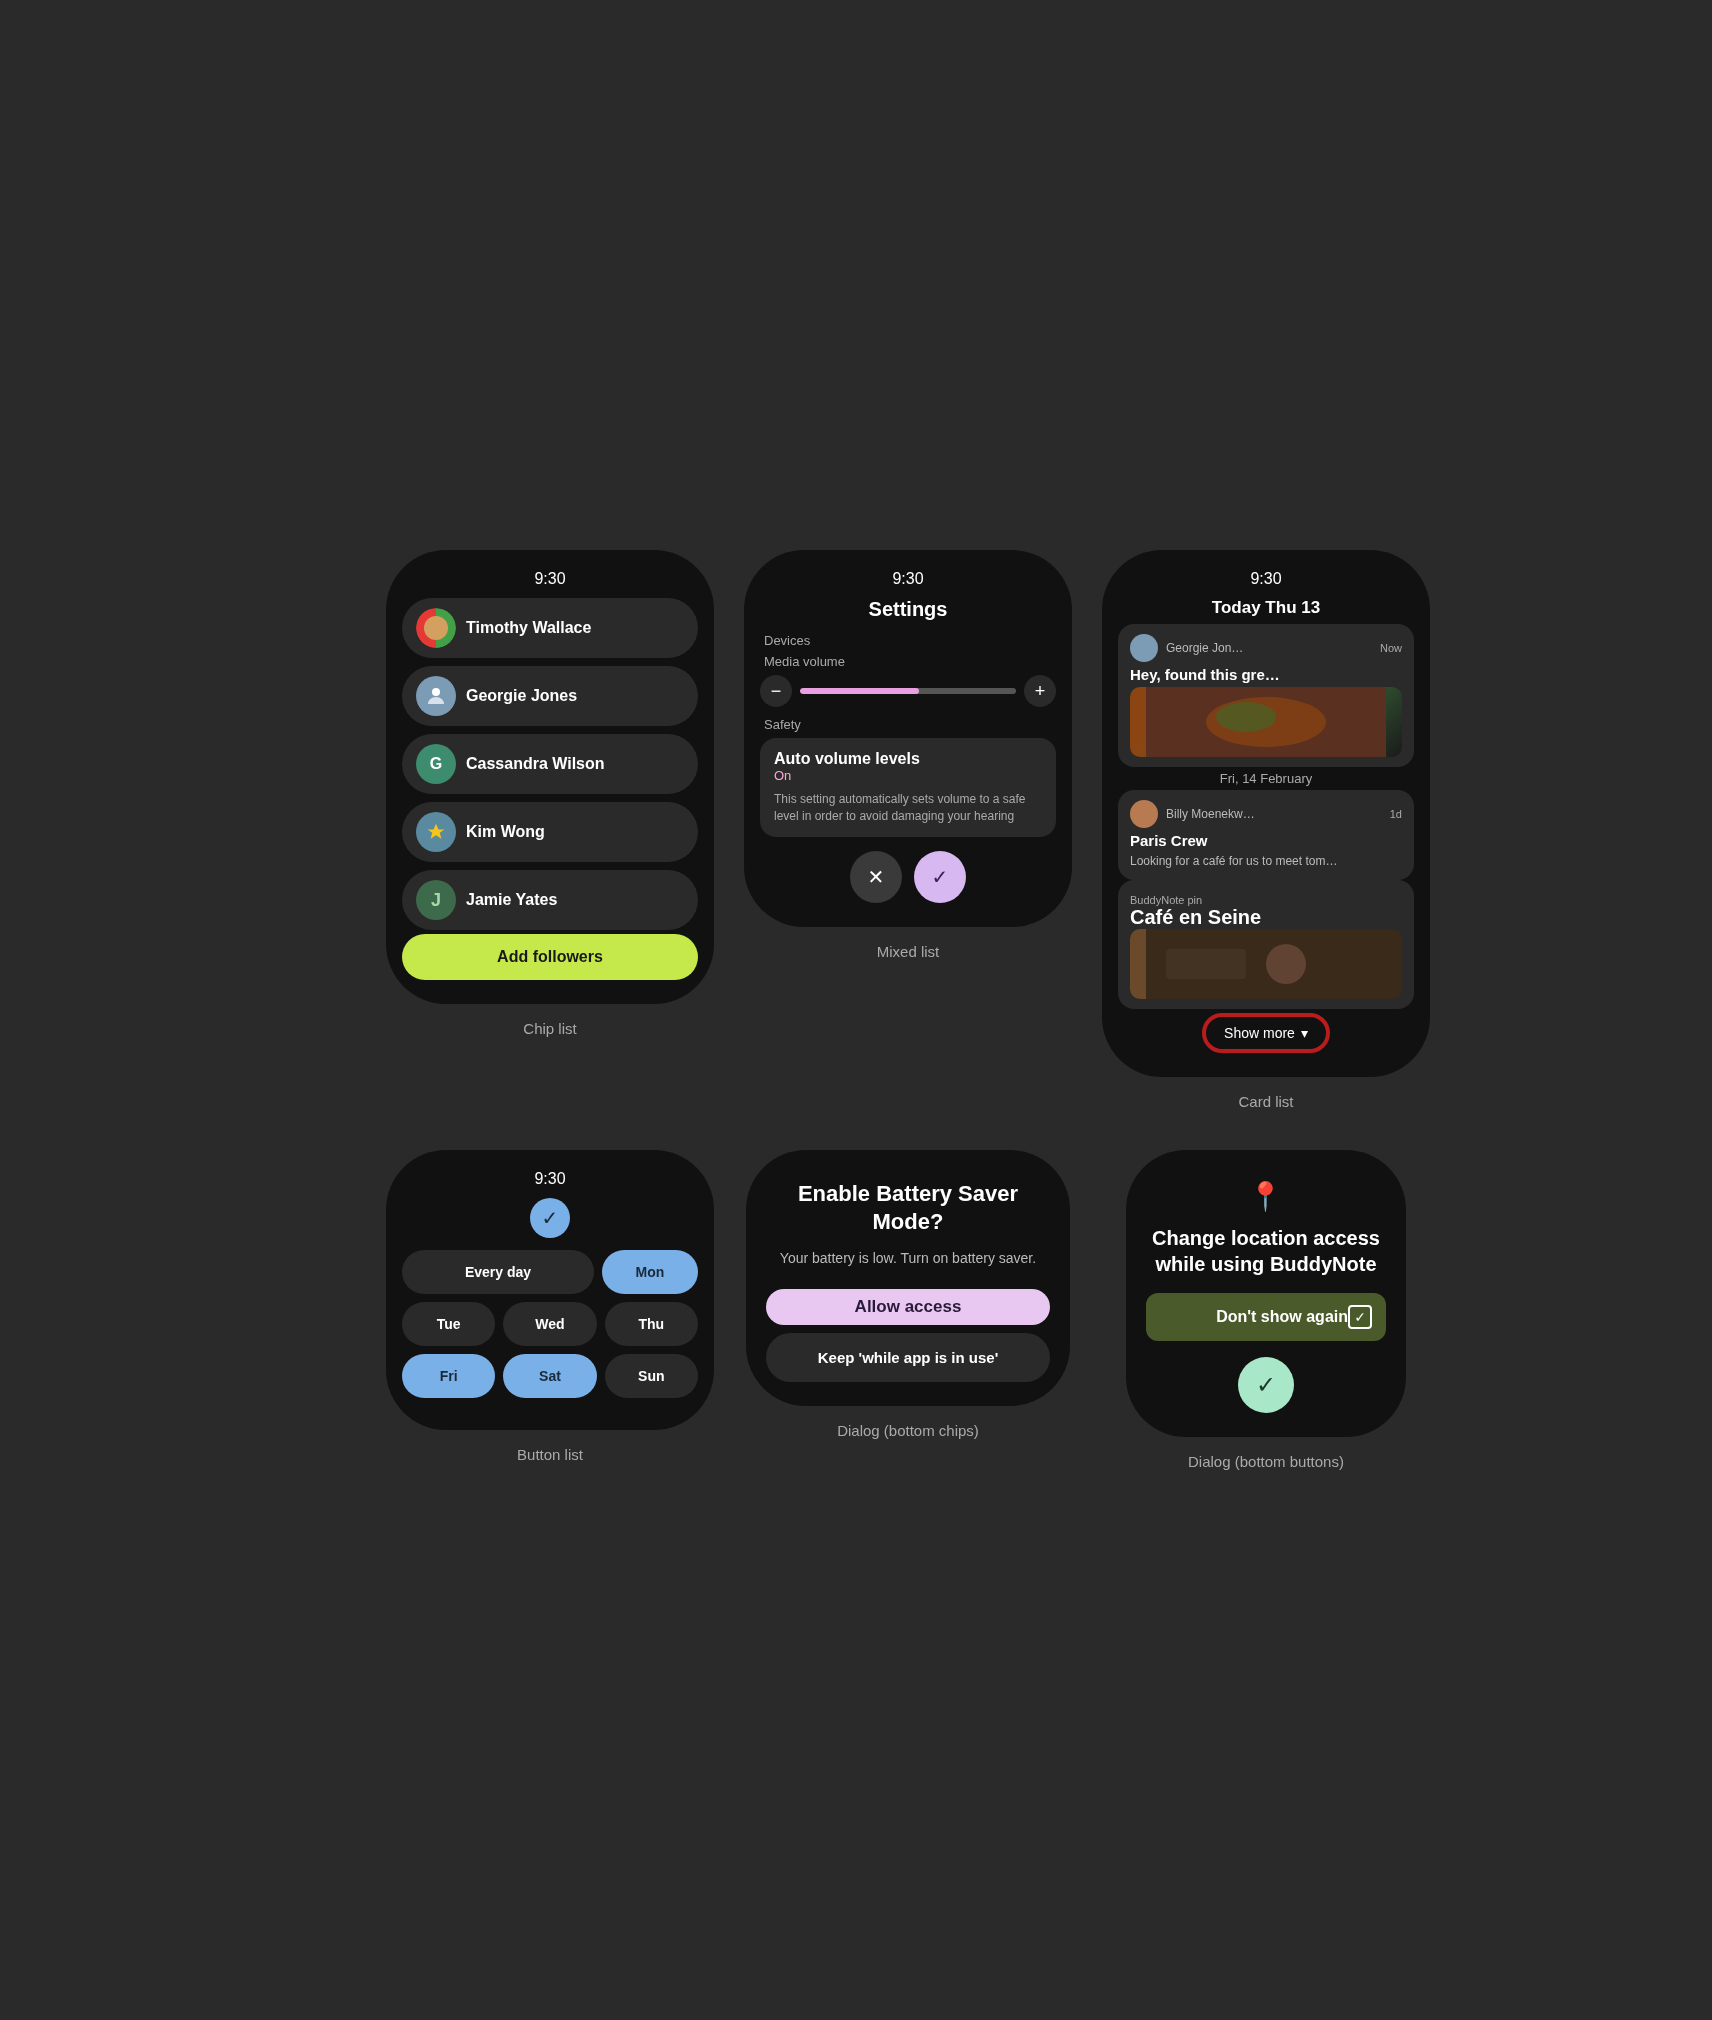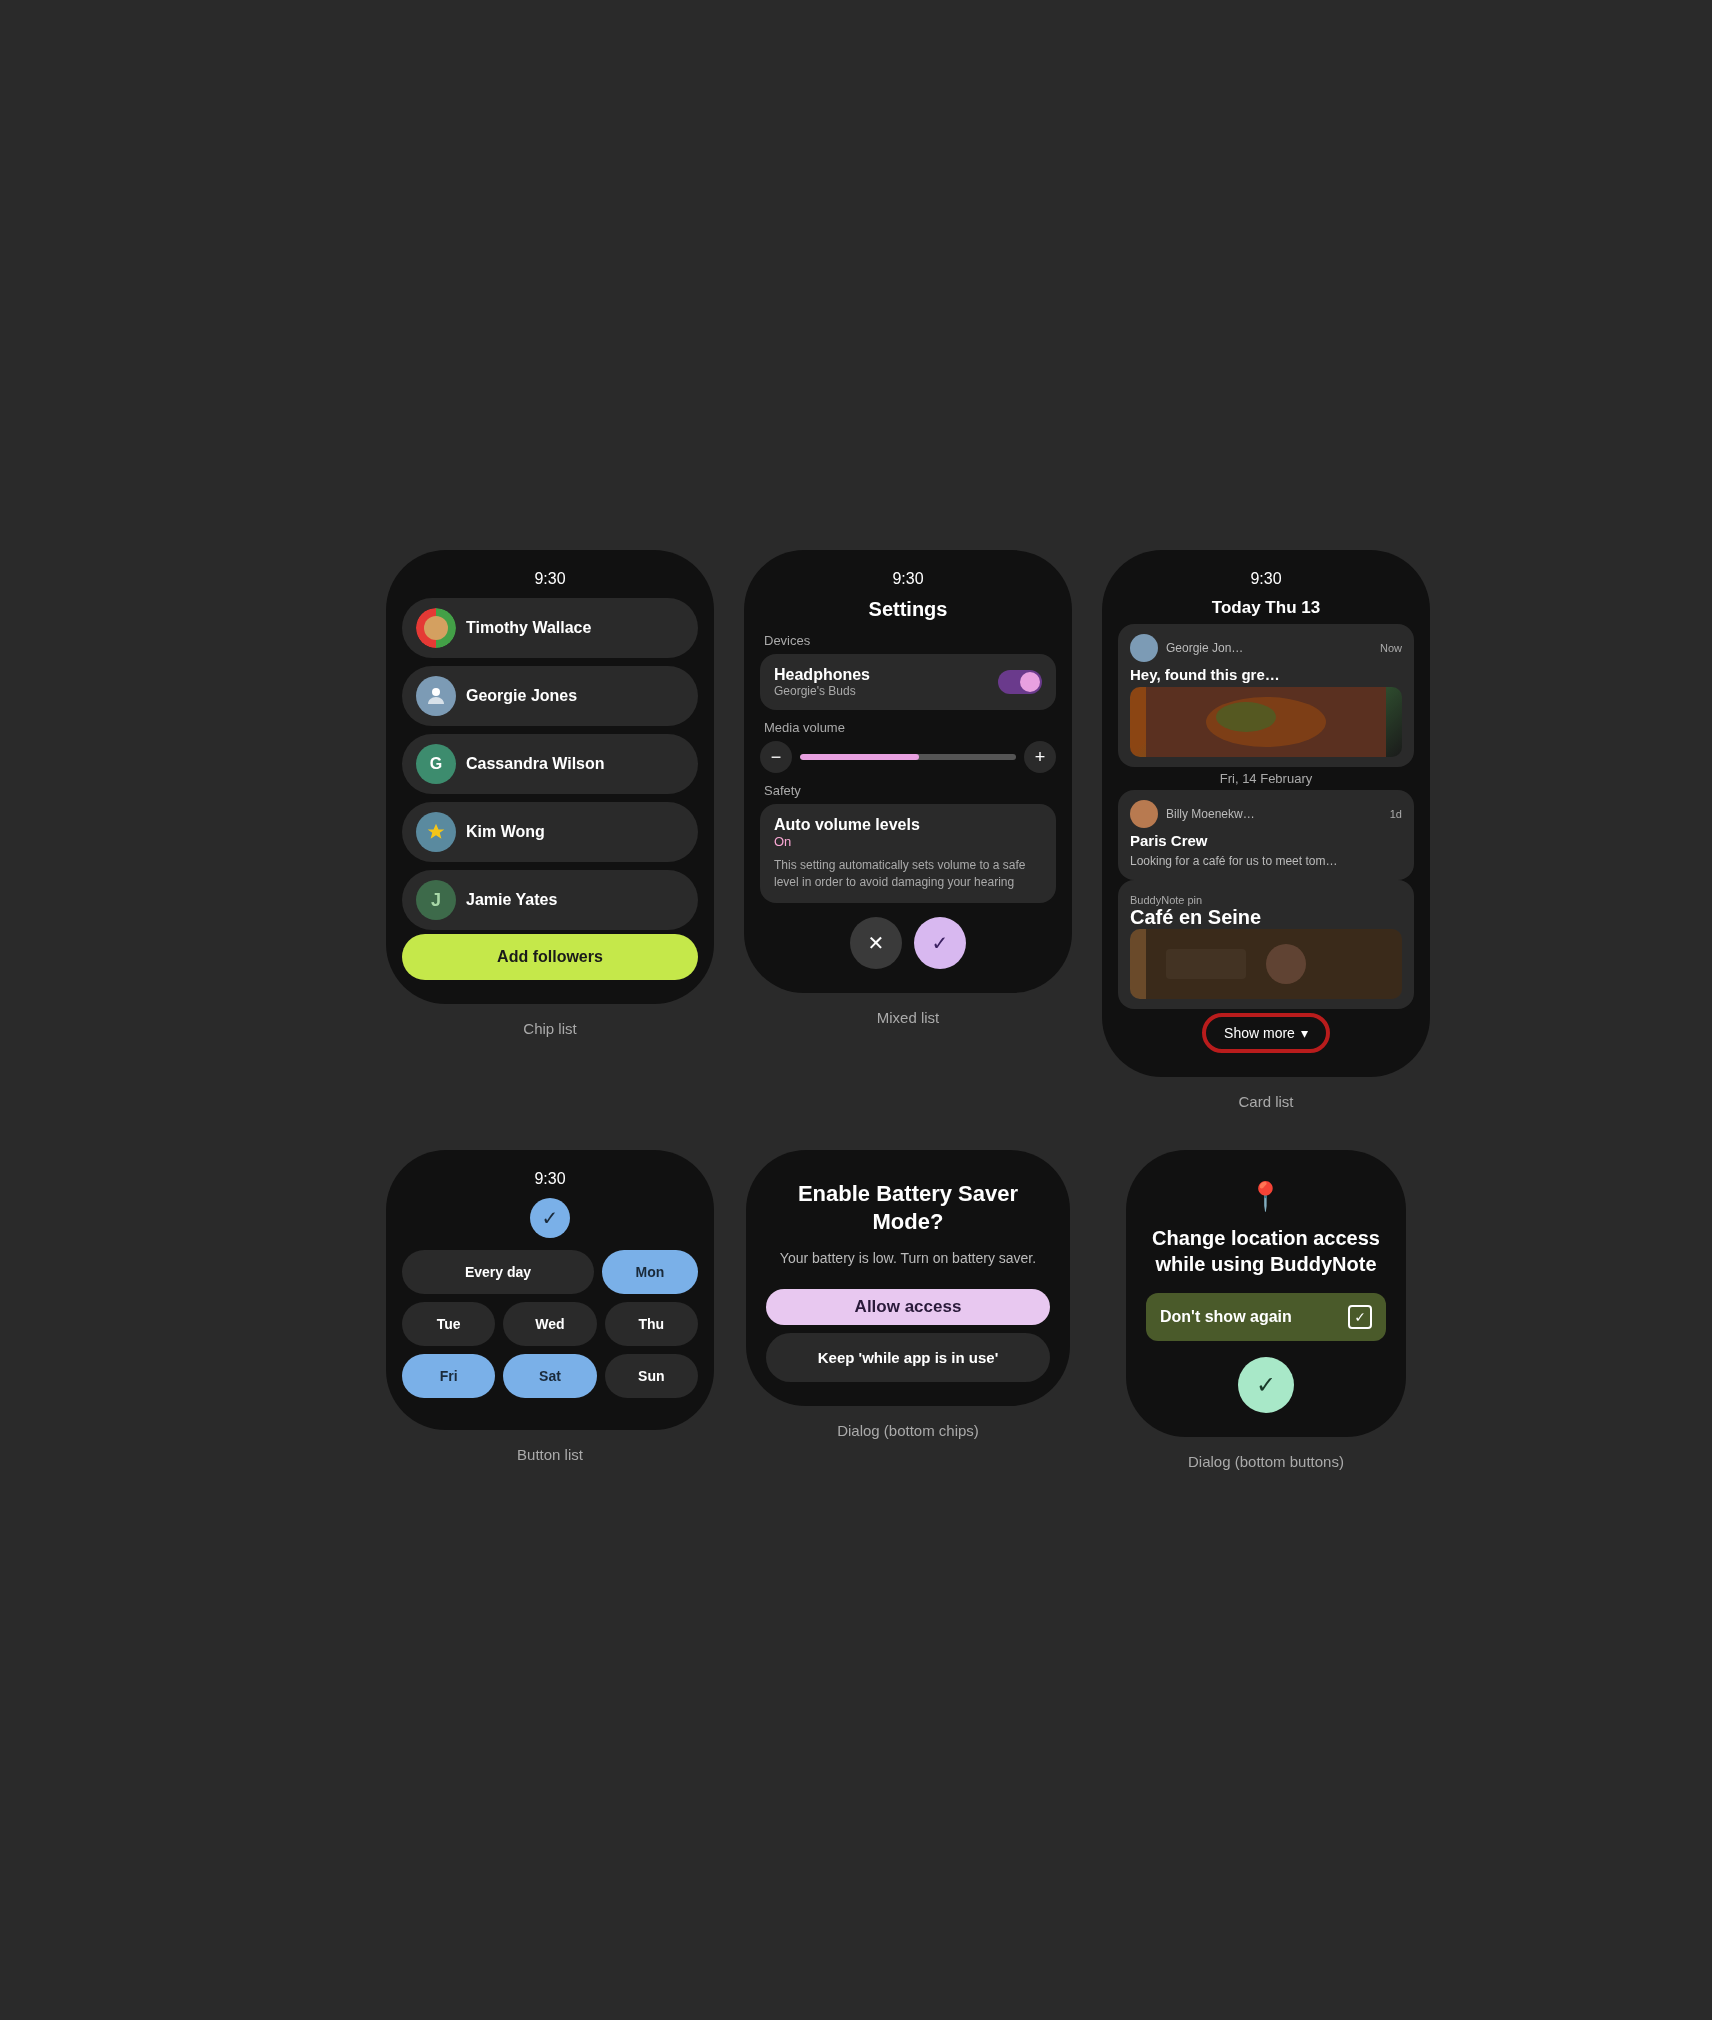--- a/index.html
+++ b/index.html
@@ -446,21 +446,21 @@
       font-weight: 800;
       text-align: center;
       margin-bottom: 16px;
       line-height: 1.3;
     }
     .dont-show-row {
       background: #4a5a2a;
       border-radius: 12px;
       display: flex;
       align-items: center;
-      justify-content: space-between;
+      justify-content: flex-end;
       padding: 12px 14px;
       width: 100%;
       margin-bottom: 16px;
     }
     .dont-show-text {
       color: #fff;
       font-size: 16px;
       font-weight: 600;
     }
     .checkbox-icon {
@@ -567,27 +567,20 @@
     <div class="device-label">Chip list</div>
   </div>
 
   <div class="device-wrapper">
     <div class="device">
       <div class="time">9:30</div>
       <div class="settings-title">Settings</div>
 
       <div class="settings-section-label">Devices</div>
 
-      <div class="settings-item">
-        <div class="settings-item-text">
-          <div class="item-title">Headphones</div>
-          <div class="item-sub">Georgie's Buds</div>
-        </div>
-        <div class="toggle"></div>
-      </div>
 
       <div class="settings-section-label">Media volume</div>
 
       <div class="volume-row">
         <button class="vol-btn">−</button>
         <div class="vol-slider">
           <div class="vol-fill"></div>
         </div>
         <button class="vol-btn">+</button>
       </div>

